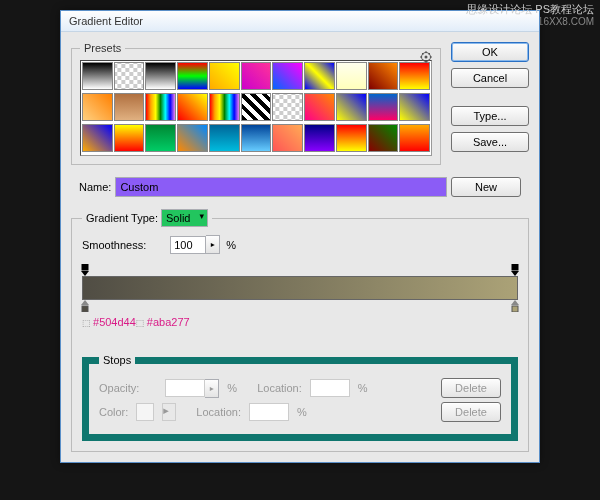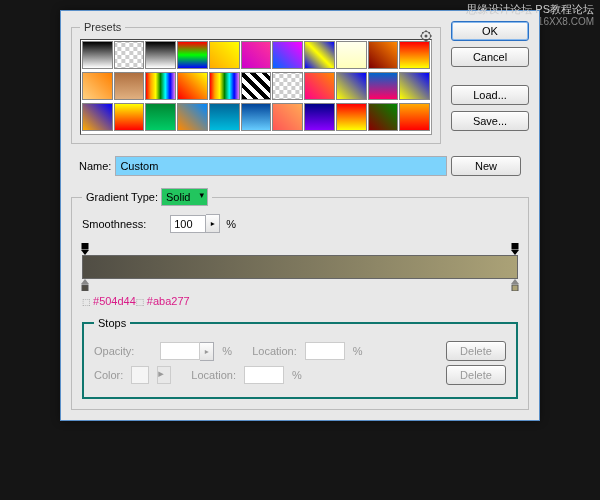--- a/index.html
+++ b/index.html
@@ -11,52 +11,53 @@
 .presets-fieldset{flex:1;border:1px solid #bbb;padding:6px 8px 8px;position:relative;}
 .presets-fieldset legend{padding:0 4px;color:#333;}
 .gear{position:absolute;right:8px;top:-3px;cursor:pointer;}
 .gear svg{width:12px;height:12px;}
 .presets-grid{display:grid;grid-template-columns:repeat(11,1fr);gap:1px;border:1px inset #999;padding:1px;background:#fff;height:96px;overflow-y:scroll;}
 .swatch{width:100%;height:28px;border:1px solid #888;}
 .btn-col{display:flex;flex-direction:column;gap:6px;width:78px;}
 .btn{background:linear-gradient(#fdfdfd,#e4e4e4);border:1px solid #707070;border-radius:3px;padding:3px 0;text-align:center;cursor:pointer;box-shadow:0 1px 0 #fff inset;}
 .btn.primary{border:1px solid #2a70c4;box-shadow:0 0 0 1px #88b8ec inset,0 1px 0 #fff inset;}
 .name-row{display:flex;align-items:center;gap:4px;margin:12px 8px;}
-.name-row input[type=text]{flex:1;padding:3px 4px;border:1px solid #abadb3;background:#7dd3fc;}
+.name-row input[type=text]{flex:1;padding:3px 4px;border:1px solid #abadb3;background:#8b5cf6;}
 .grad-fieldset{border:1px solid #bbb;padding:8px 10px 10px;margin-top:4px;}
 .grad-fieldset legend{padding:0 4px;}
 .row{display:flex;align-items:center;gap:6px;margin-bottom:6px;}
 select{border:1px solid #abadb3;padding:2px 16px 2px 4px;background:#22c55e;appearance:none;position:relative;}
 .select-wrap{position:relative;display:inline-block;}
 .select-wrap::after{content:"▾";position:absolute;right:4px;top:2px;pointer-events:none;font-size:9px;}
 .numbox{display:flex;align-items:center;padding-left:18px;}
 .numbox input{width:36px;padding:2px 3px;border:1px solid #abadb3;text-align:left;}
 .numbox .spin{width:14px;height:19px;border:1px solid #abadb3;border-left:none;background:linear-gradient(#fdfdfd,#e4e4e4);display:flex;align-items:center;justify-content:center;font-size:8px;}
 .gradient-bar-area{position:relative;margin-top:10px;}
 .opacity-stops,.color-stops{position:relative;height:12px;}
 .stop{position:absolute;width:10px;height:12px;}
 .stop svg{display:block;}
 .gradient-bar{height:24px;border:1px solid #666;background:linear-gradient(to right,#504d44,#aba277);}
 .hex-labels{display:flex;justify-content:flex-start;margin-top:4px;color:#d91b87;font-size:12px;}
 .hex-labels span::before{content:"⬚ ";color:#888;font-size:9px;}
-.stops-fieldset{border:2px solid #0f766e;padding:8px 10px;margin-top:10px;}
+.stops-fieldset{border:7px solid #0f766e;padding:8px 10px;margin-top:26px;}
 .stops-fieldset legend{padding:0 4px;}
 .stops-row{display:flex;align-items:center;gap:8px;margin:4px 0;color:#999;}
 .stops-row input{width:40px;padding:2px;border:1px solid #ccc;background:#fff;}
 .disabled-box{width:18px;height:18px;border:1px solid #ccc;background:#f5f5f5;}
 .watermark{position:absolute;right:6px;top:2px;color:#ccc;font-size:11px;z-index:10;}
 .watermark2{position:absolute;right:6px;top:16px;color:#888;font-size:10px;}
 </style>
 </head>
 <body>
 
 <div class="watermark">思缘设计论坛 PS教程论坛</div>
 <div class="watermark2">BBS.16XX8.COM</div>
 
 <div class="window">
+  <div class="titlebar">Gradient Editor</div>
   <div class="dialog-body">
     <div class="top-row">
       <fieldset class="presets-fieldset">
         <legend>Presets</legend>
         <span class="gear">
           <svg viewBox="0 0 12 12">
               <circle cx="6" cy="6" r="4.5" fill="none" stroke="#555" stroke-width="1"></circle>
               <circle cx="6" cy="6" r="1.5" fill="#555"></circle>
               <path d="M6 0v2M6 10v2M0 6h2M10 6h2M2 2l1.4 1.4M8.6 8.6L10 10M2 10l1.4-1.4M8.6 3.4L10 2" stroke="#555" stroke-width="1"></path>
             </svg>
@@ -94,21 +95,21 @@
             <div class="swatch" style="background: linear-gradient(rgb(0, 0, 136), rgb(136, 0, 255));"></div>
             <div class="swatch" style="background: linear-gradient(rgb(255, 0, 0), rgb(255, 255, 0));"></div>
             <div class="swatch" style="background: linear-gradient(45deg, rgb(136, 0, 0), rgb(0, 136, 0));"></div>
             <div class="swatch" style="background: linear-gradient(rgb(255, 170, 0), rgb(255, 0, 0));"></div>
           </div>
       </fieldset>
       <div class="btn-col">
         <div class="btn primary">OK</div>
         <div class="btn">Cancel</div>
         <div style="height:6px"></div>
-        <div class="btn">Load...</div>
+        <div class="btn">Type...</div>
         <div class="btn">Save...</div>
       </div>
     </div>
 
     <div class="name-row">
       <span>Name:</span>
       <input type="text" value="Custom" style="">
       <div class="btn" style="width:70px">New</div>
     </div>
 

